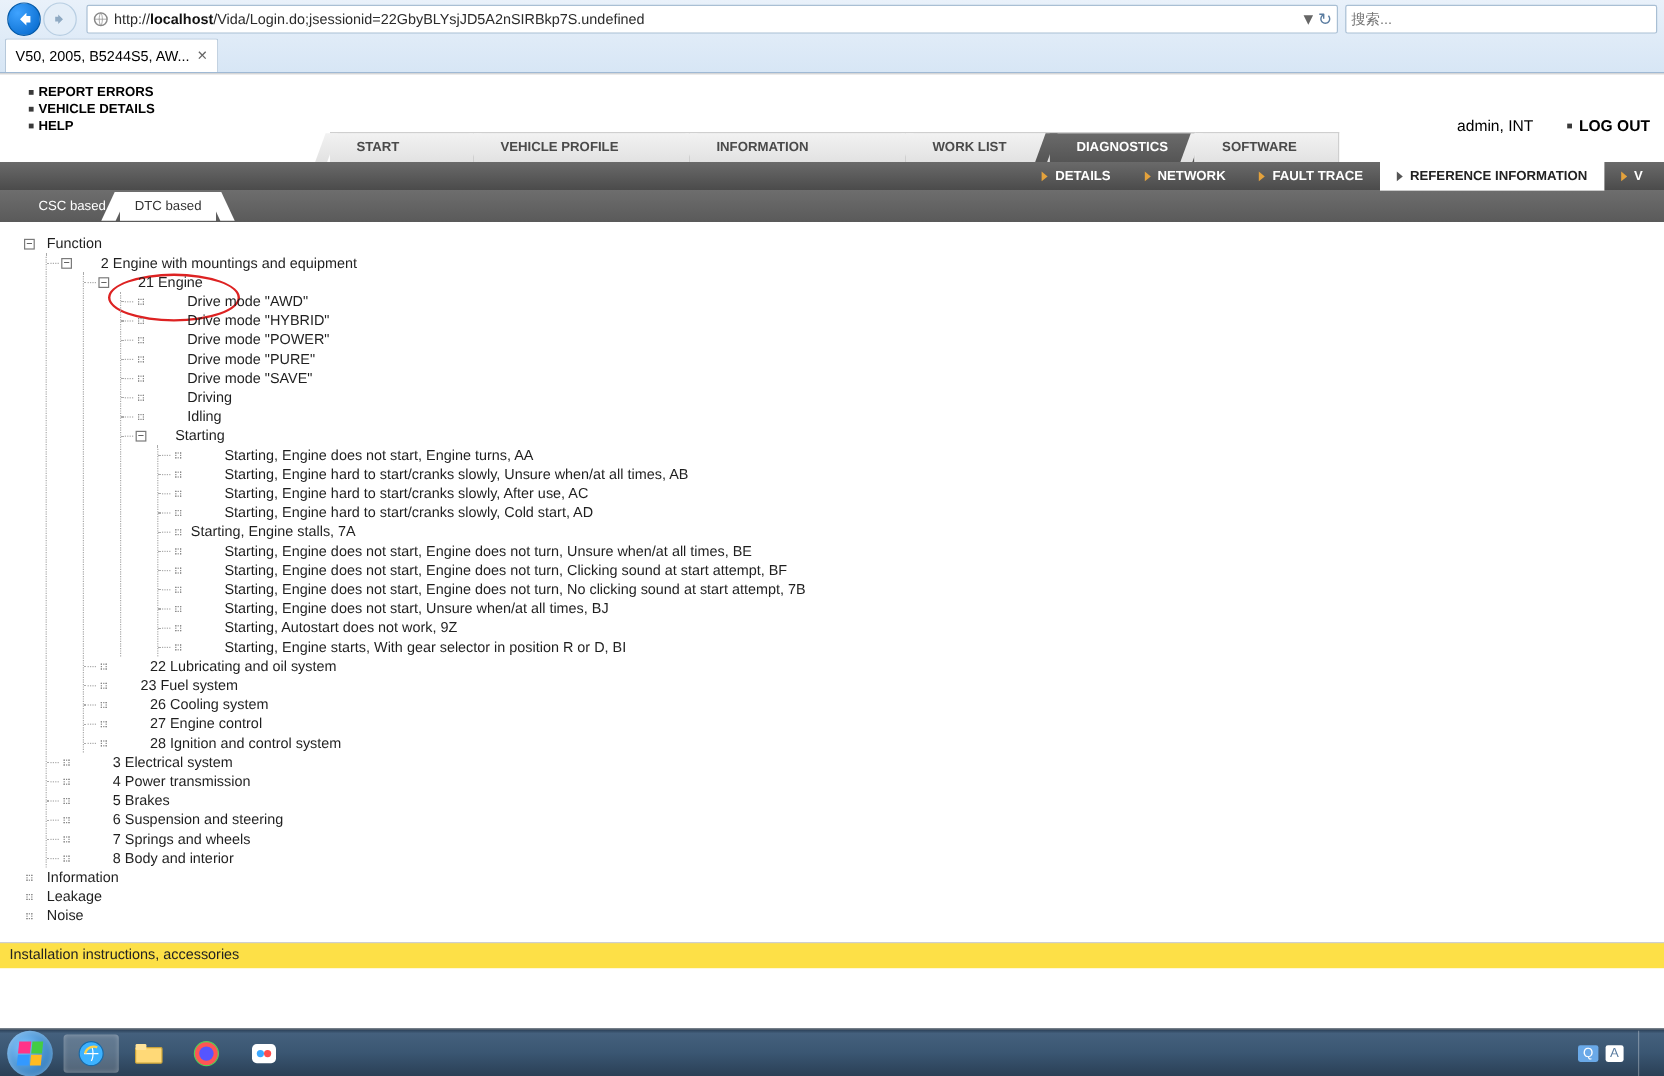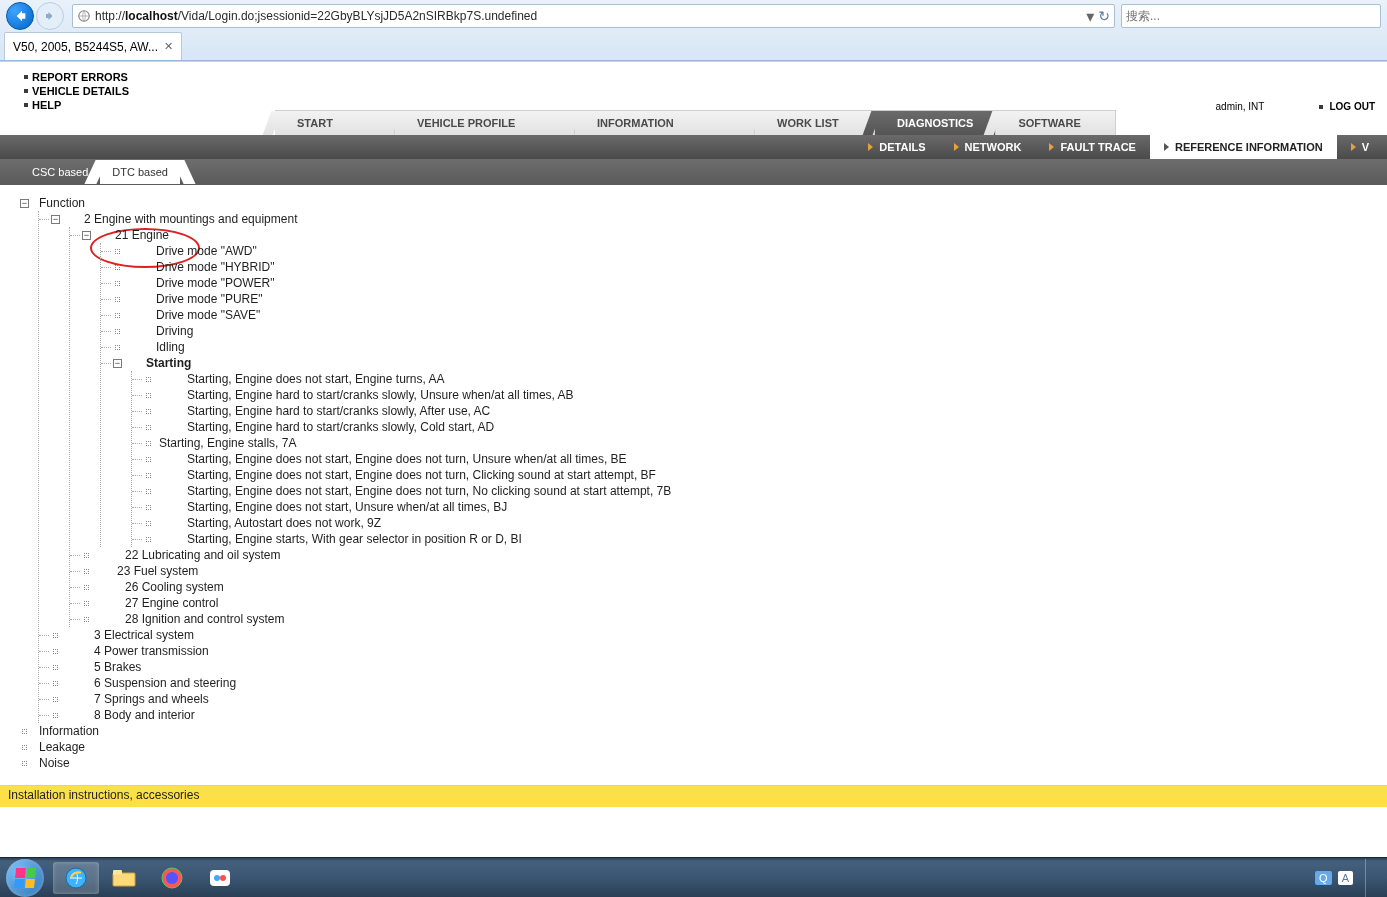--- a/index.html
+++ b/index.html
@@ -22,21 +22,21 @@
   .tab-strip{display:flex;height:28px;padding:0 4px}
   .tab{background:#fff;border:1px solid #b6c8da;border-bottom:none;padding:4px 8px;font-size:12px;display:flex;align-items:center;gap:6px;border-radius:2px 2px 0 0}
   .tab .close{color:#666;font-size:11px}
 
   
   .app{border-top:1px solid #cfcfcf}
   .top-row{display:flex;align-items:flex-end;height:50px;padding:8px 12px 0 24px}
   .left-links{font-size:11px;font-weight:bold;line-height:14px}
   .left-links .item{display:flex;align-items:center;gap:4px}
   .left-links .dot{width:4px;height:4px;background:#3a3a3a}
-  .right-info{margin-left:auto;display:flex;gap:55px;font-size:10px;align-items:flex-end}
+  .right-info{margin-left:auto;display:flex;gap:28px;font-size:13px;align-items:flex-end}
   .logout{font-weight:bold;display:flex;align-items:center;gap:6px}
   .logout .dot{width:4px;height:4px;background:#3a3a3a}
 
   .main-tabs{display:flex;margin-top:-2px}
   .spacer{width:275px}
   .mtab{flex:0 0 auto;min-width:120px;padding:6px 22px;font-size:11px;font-weight:bold;color:#4a4a4a;background:linear-gradient(#f2f2f2,#e2e2e2);border-right:1px solid #cfcfcf;border-top:1px solid #cfcfcf;position:relative}
   .mtab:first-of-type{border-left:1px solid #cfcfcf}
   .mtab.active{background:linear-gradient(#6a6a6a,#555);color:#fff}
   .mtab .notch{position:absolute;left:-8px;top:0;bottom:0;width:10px;background:inherit;transform:skewX(-20deg)}
   .mtab.wide{min-width:180px}
@@ -226,21 +226,21 @@
                   </div>
                   <div class="tree-node">
                     <div class="row">
                       <span class="bullet"></span>
                       <span class="label" style="margin-left: 28px;">Idling</span>
                     </div>
                   </div>
                   <div class="tree-node">
                     <div class="row">
                       <span class="toggle open"></span>
-                      <span class="label" style="margin-left: 18px; font-weight: bold;">Starting</span>
+                      <span class="label" style="margin-left: 18px;">Starting</span>
                     </div>
                     <div class="children">
                       <div class="tree-node">
                         <div class="row">
                           <span class="bullet"></span>
                           <span class="label" style="margin-left: 28px;">Starting, Engine does not start, Engine turns, AA</span>
                         </div>
                       </div>
                       <div class="tree-node">
                         <div class="row">

